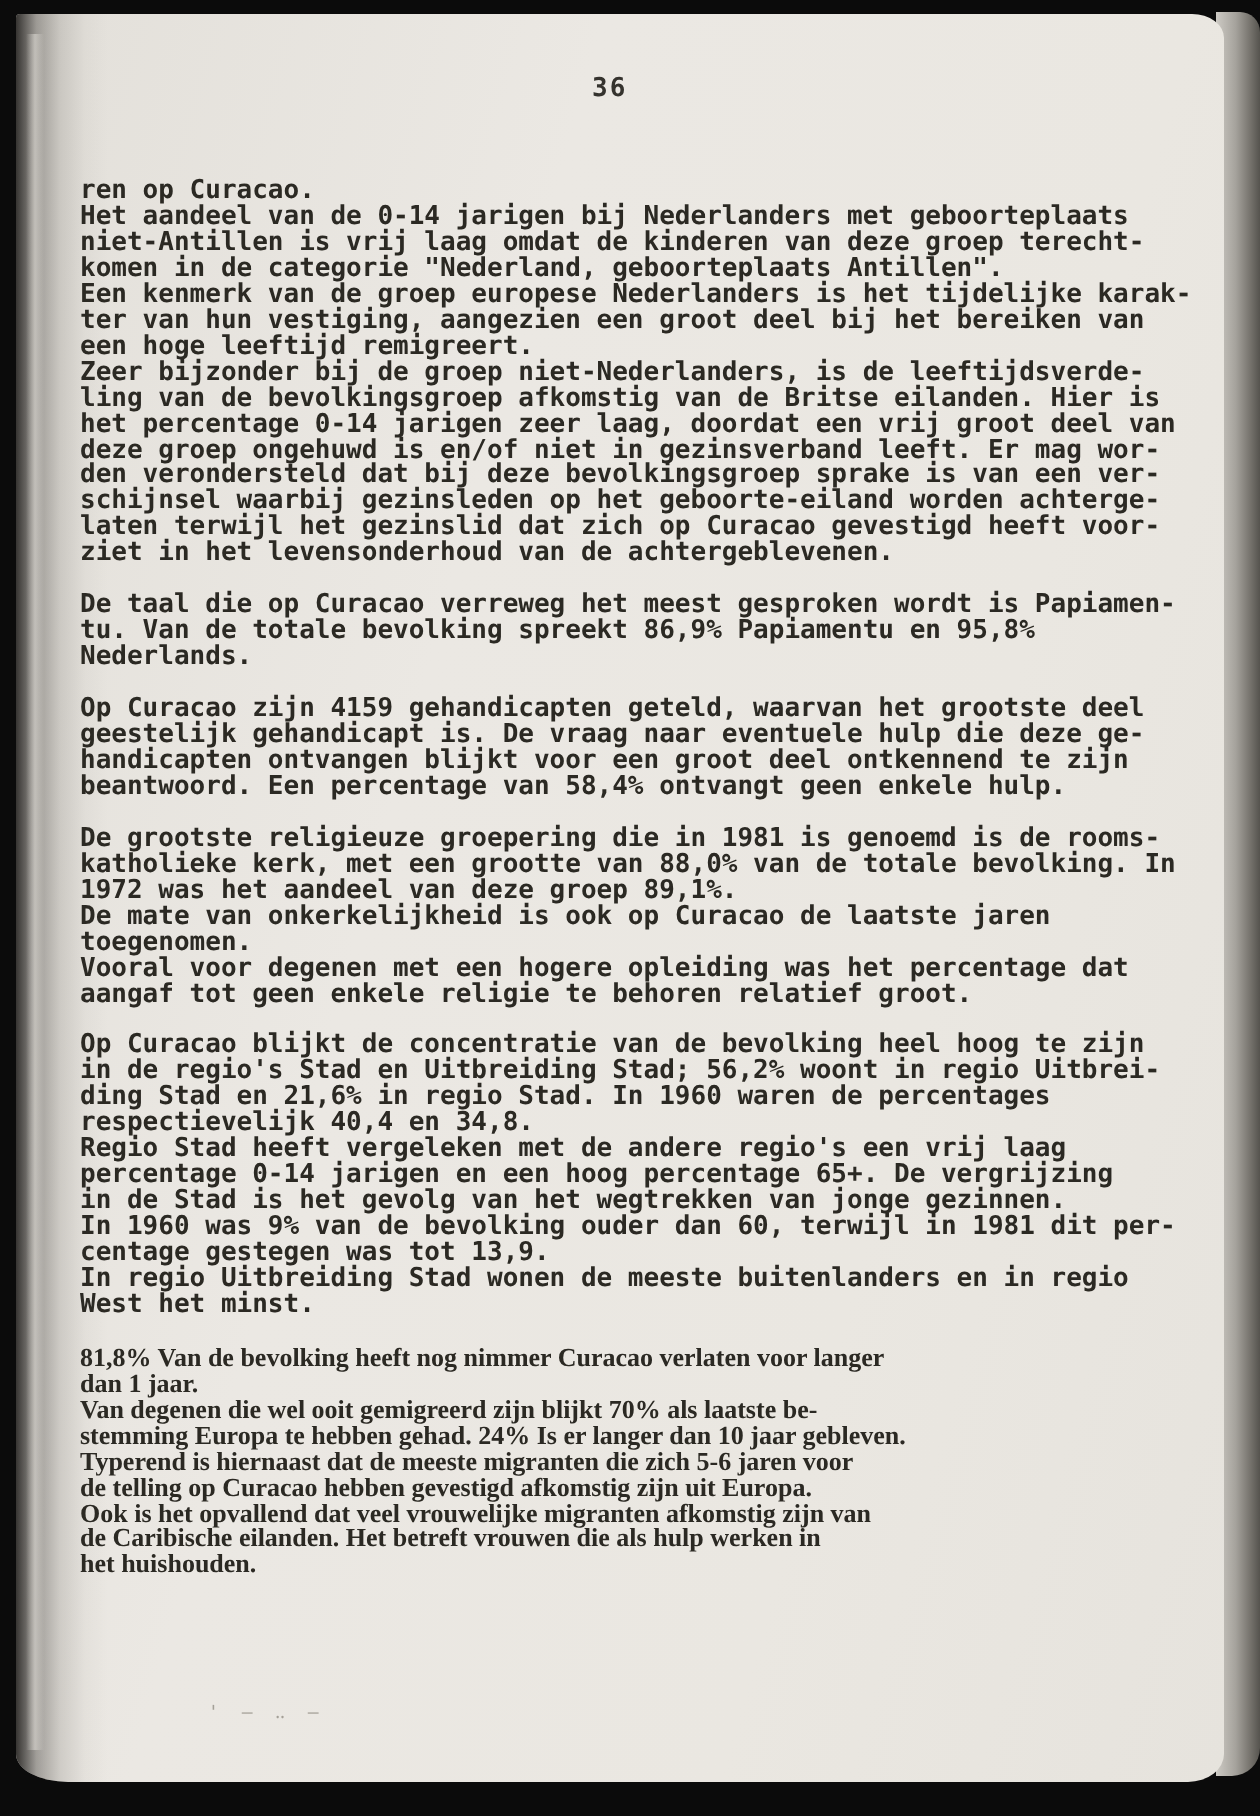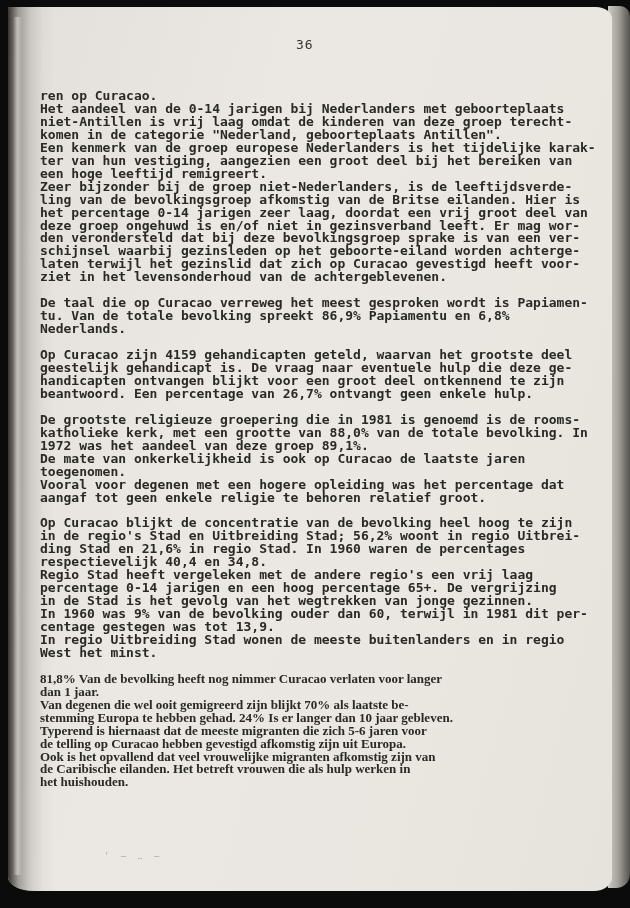--- a/index.html
+++ b/index.html
@@ -59,21 +59,21 @@
     bottom: 16px;
     width: 9px;
     background: linear-gradient(to right, rgba(225,222,216,0.0), rgba(228,225,219,0.55), rgba(210,207,200,0.0));
     pointer-events: none;
   }
   .page-number {
     position: absolute;
     left: 288px;
     top: 30px;
     font-size: 13px;
-    font-weight: normal;
+    font-weight: bold;
     letter-spacing: 1px;
     color: #35332e;
   }
   .text-block {
     position: absolute;
     left: 32px;
     top: 83px;
     width: 565px;
     color: #2b2923;
     font-size: 13px;
@@ -119,26 +119,26 @@
 een hoge leeftijd remigreert.
 Zeer bijzonder bij de groep niet-Nederlanders, is de leeftijdsverde-
 ling van de bevolkingsgroep afkomstig van de Britse eilanden. Hier is
 het percentage 0-14 jarigen zeer laag, doordat een vrij groot deel van
 deze groep ongehuwd is en/of niet in gezinsverband leeft. Er mag wor-
 den verondersteld dat bij deze bevolkingsgroep sprake is van een ver-
 schijnsel waarbij gezinsleden op het geboorte-eiland worden achterge-
 laten terwijl het gezinslid dat zich op Curacao gevestigd heeft voor-
 ziet in het levensonderhoud van de achtergeblevenen.</p>
       <p class="para">De taal die op Curacao verreweg het meest gesproken wordt is Papiamen-
-tu. Van de totale bevolking spreekt 86,9% Papiamentu en 6,8%
+tu. Van de totale bevolking spreekt 86,9% Papiamentu en 95,8%
 Nederlands.</p>
       <p class="para">Op Curacao zijn 4159 gehandicapten geteld, waarvan het grootste deel
 geestelijk gehandicapt is. De vraag naar eventuele hulp die deze ge-
 handicapten ontvangen blijkt voor een groot deel ontkennend te zijn
-beantwoord. Een percentage van 26,7% ontvangt geen enkele hulp.</p>
+beantwoord. Een percentage van 58,4% ontvangt geen enkele hulp.</p>
       <p class="para">De grootste religieuze groepering die in 1981 is genoemd is de rooms-
 katholieke kerk, met een grootte van 88,0% van de totale bevolking. In
 1972 was het aandeel van deze groep 89,1%.
 De mate van onkerkelijkheid is ook op Curacao de laatste jaren
 toegenomen.
 Vooral voor degenen met een hogere opleiding was het percentage dat
 aangaf tot geen enkele religie te behoren relatief groot.</p>
       <p class="para">Op Curacao blijkt de concentratie van de bevolking heel hoog te zijn
 in de regio's Stad en Uitbreiding Stad; 56,2% woont in regio Uitbrei-
 ding Stad en 21,6% in regio Stad. In 1960 waren de percentages

